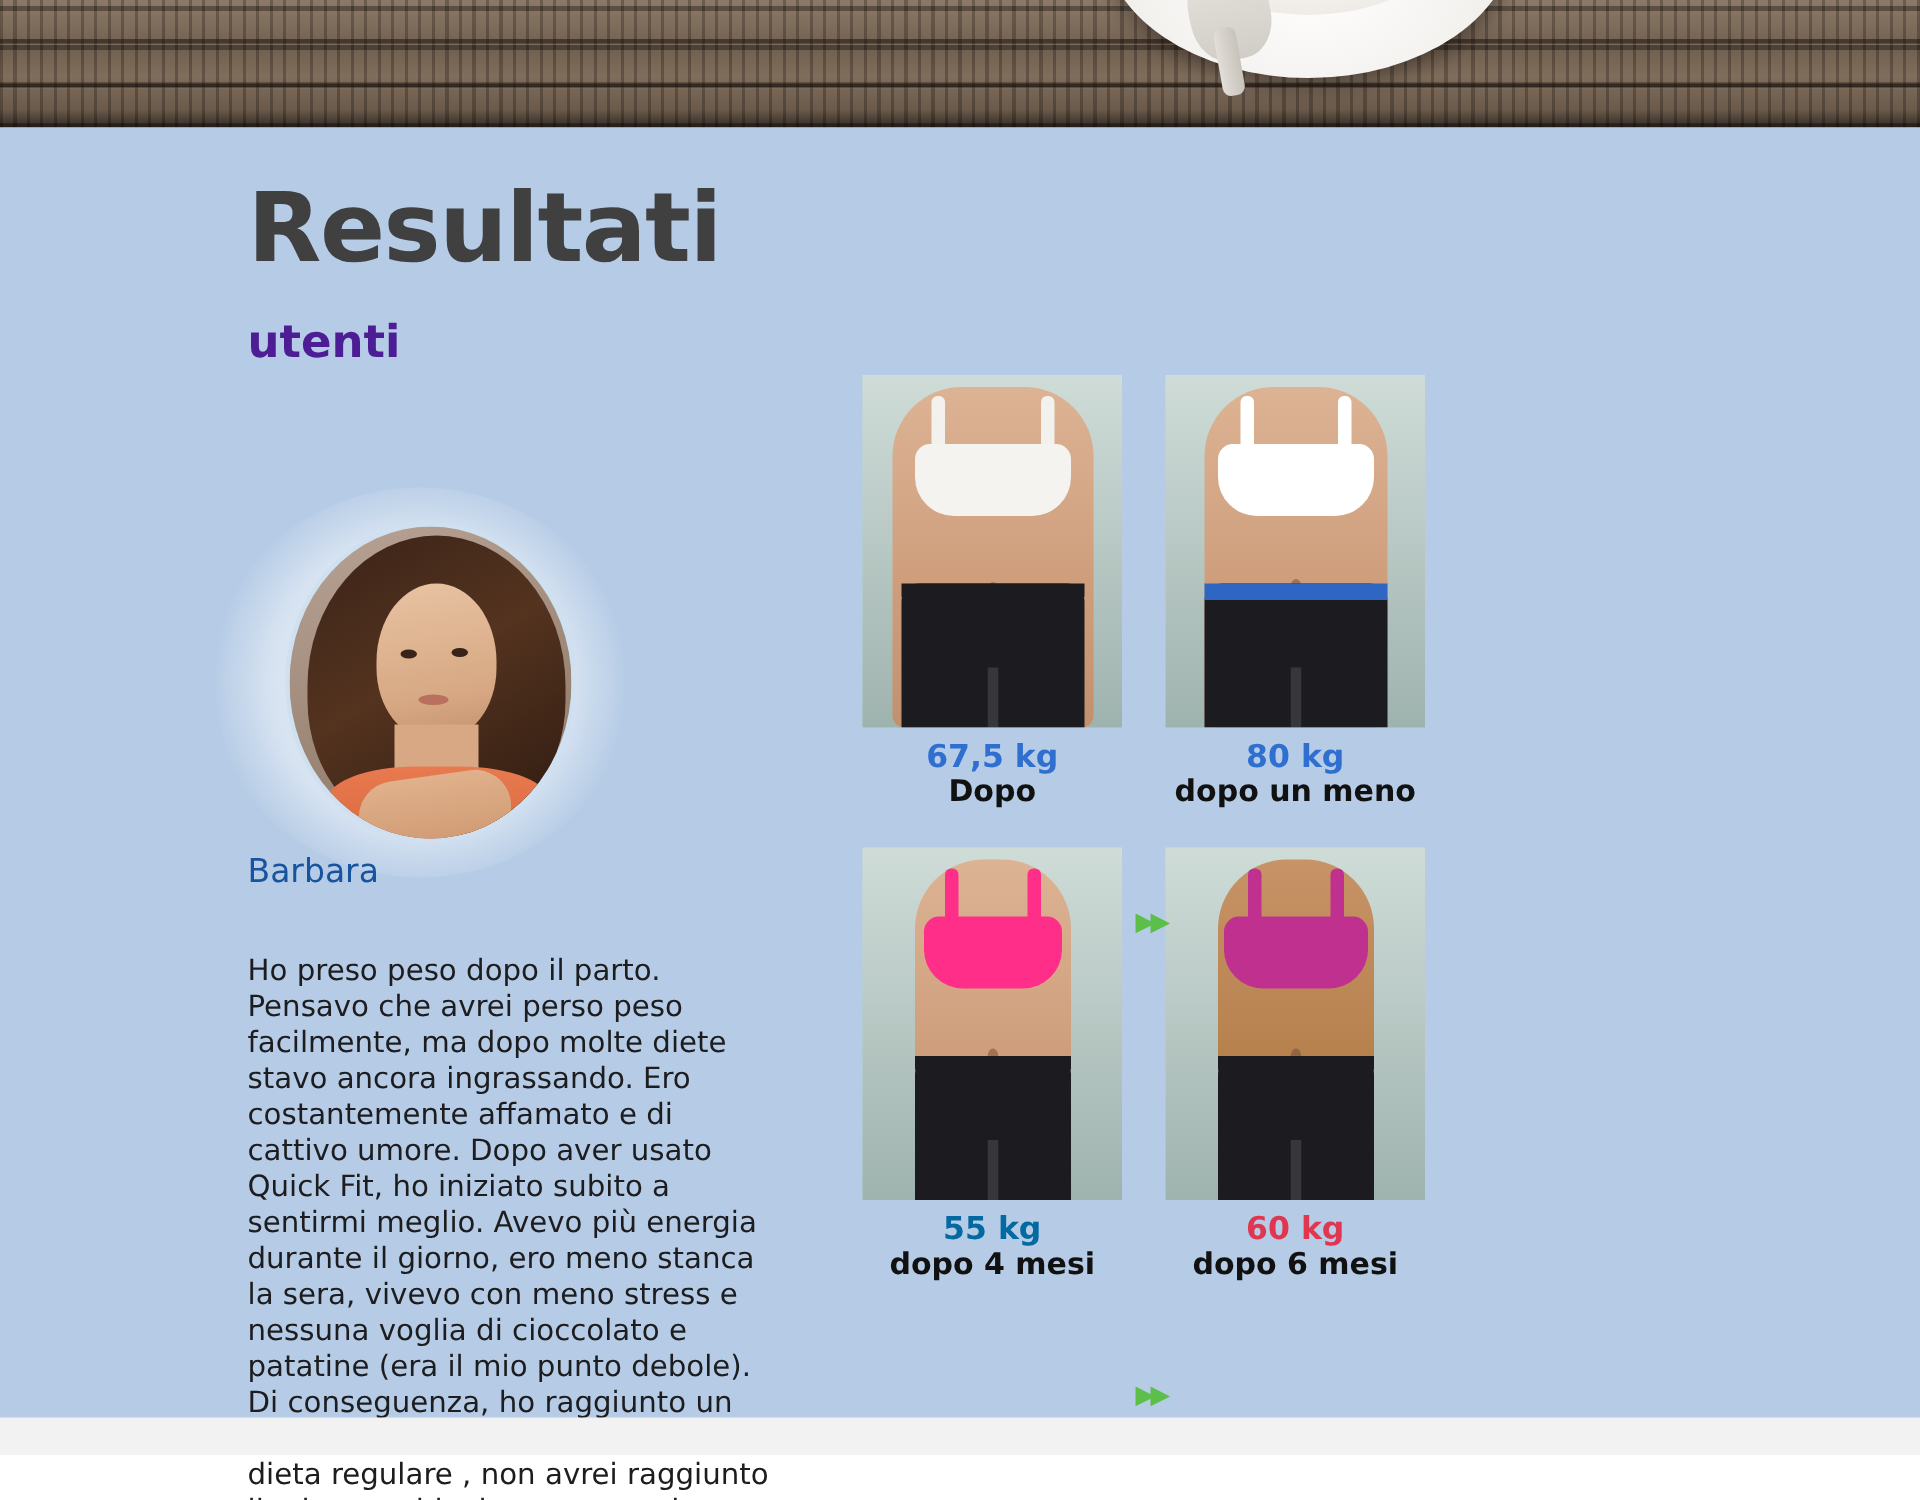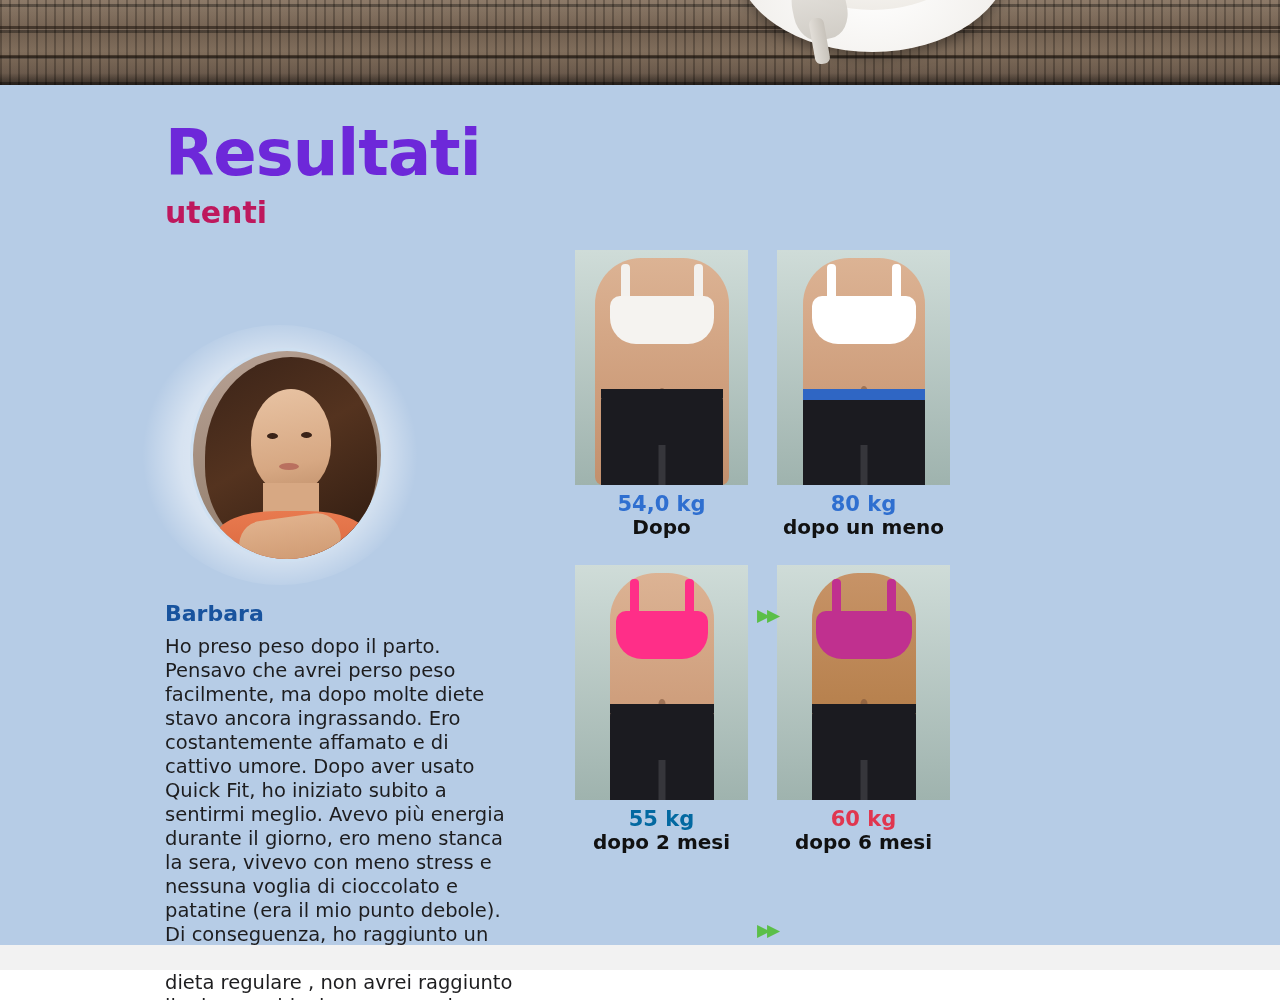--- a/index.html
+++ b/index.html
@@ -94,30 +94,30 @@
     position: absolute;
     left: 0; bottom: 0;
     width: 1280px; height: 25px;
     background: #f2f2f2;
   }
 
   .title-wrap { position: absolute; left: 165px; top: 36px; }
   .title {
     font-size: 64px;
     font-weight: 800;
-    color: #6d28d9;
+    color: #404040;
     letter-spacing: -1px;
     line-height: 1;
     font-family: "DejaVu Sans", sans-serif;
   }
   .subtitle {
-    margin-top: 10px;
+    margin-top: 26px;
     font-size: 30px;
     font-weight: 700;
-    color: #be185d;
+    color: #4c1d95;
     font-family: "DejaVu Sans", sans-serif;
   }
 
   
   .avatar-glow {
     position: absolute;
     left: 140px;
     top: 240px;
     width: 280px;
     height: 260px;
@@ -180,23 +180,23 @@
     left: 46px; top: 166px;
     width: 102px; height: 48px;
     border-radius: 30px;
     background: linear-gradient(180deg,#e0b18c 0%, #cf9a72 100%);
     transform: rotate(-8deg);
   }
 
   .name {
     position: absolute;
     left: 165px;
-    top: 516px;
+    top: 484px;
     font-size: 22px;
-    font-weight: 700;
+    font-weight: 400;
     color: #18539e;
     font-family: "DejaVu Sans", sans-serif;
   }
   .testimonial {
     position: absolute;
     left: 165px;
     top: 550px;
     width: 355px;
     font-size: 19.5px;
     line-height: 1.23;
@@ -353,21 +353,21 @@
           <div class="ph-strap-r" style="right:26px; background:#f3f1ee"></div>
           <div class="ph-bra" style="background:#f5f3f0"></div>
           <div class="ph-navel" style="top:130px"></div>
           <div class="ph-pants">
             <div class="ph-waistband" style="background:#1b1b20"></div>
             <div class="ph-leggap"></div>
           </div>
         </div>
       </div>
       <div class="caption">
-        <div class="kg" style="color:#2f6fd0">54,0 kg</div>
+        <div class="kg" style="color:#2f6fd0">67,5 kg</div>
         <div class="phase">Dopo</div>
       </div>
     </div>
 
     <div class="cell cell-2">
       <div class="photo">
         <div class="ph-wall"></div>
         <div class="ph-body mid">
           <div class="ph-strap-l" style="left:24px; background:#ffffff"></div>
           <div class="ph-strap-r" style="right:24px; background:#ffffff"></div>
@@ -394,21 +394,21 @@
           <div class="ph-bra" style="background:#ff2e88; width:92px"></div>
           <div class="ph-navel" style="top:126px"></div>
           <div class="ph-pants slimp">
             <div class="ph-waistband" style="background:#1b1b20"></div>
             <div class="ph-leggap"></div>
           </div>
         </div>
       </div>
       <div class="caption">
         <div class="kg" style="color:#0369a1">55 kg</div>
-        <div class="phase">dopo 2 mesi</div>
+        <div class="phase">dopo 4 mesi</div>
       </div>
     </div>
 
     <div class="cell cell-4">
       <div class="photo">
         <div class="ph-wall"></div>
         <div class="ph-body slim tan">
           <div class="ph-strap-l" style="left:20px; background:#c0308f"></div>
           <div class="ph-strap-r" style="right:20px; background:#c0308f"></div>
           <div class="ph-bra" style="background:#c0308f; width:96px"></div>

